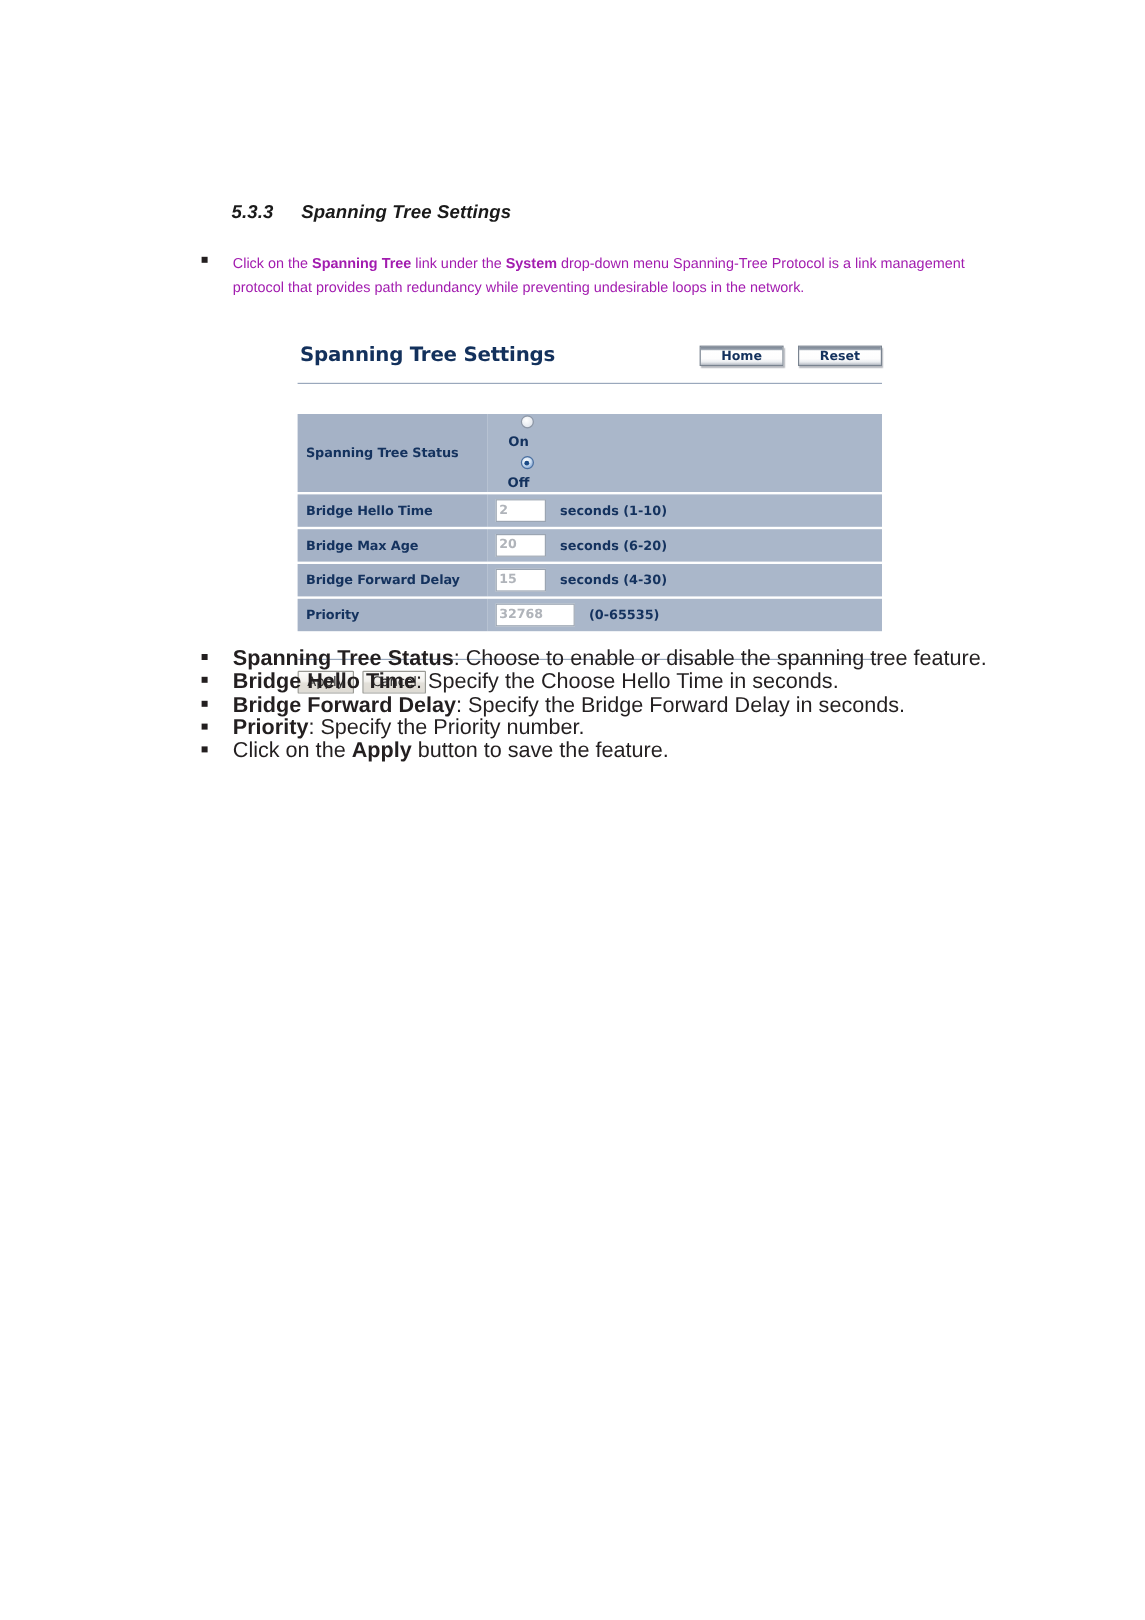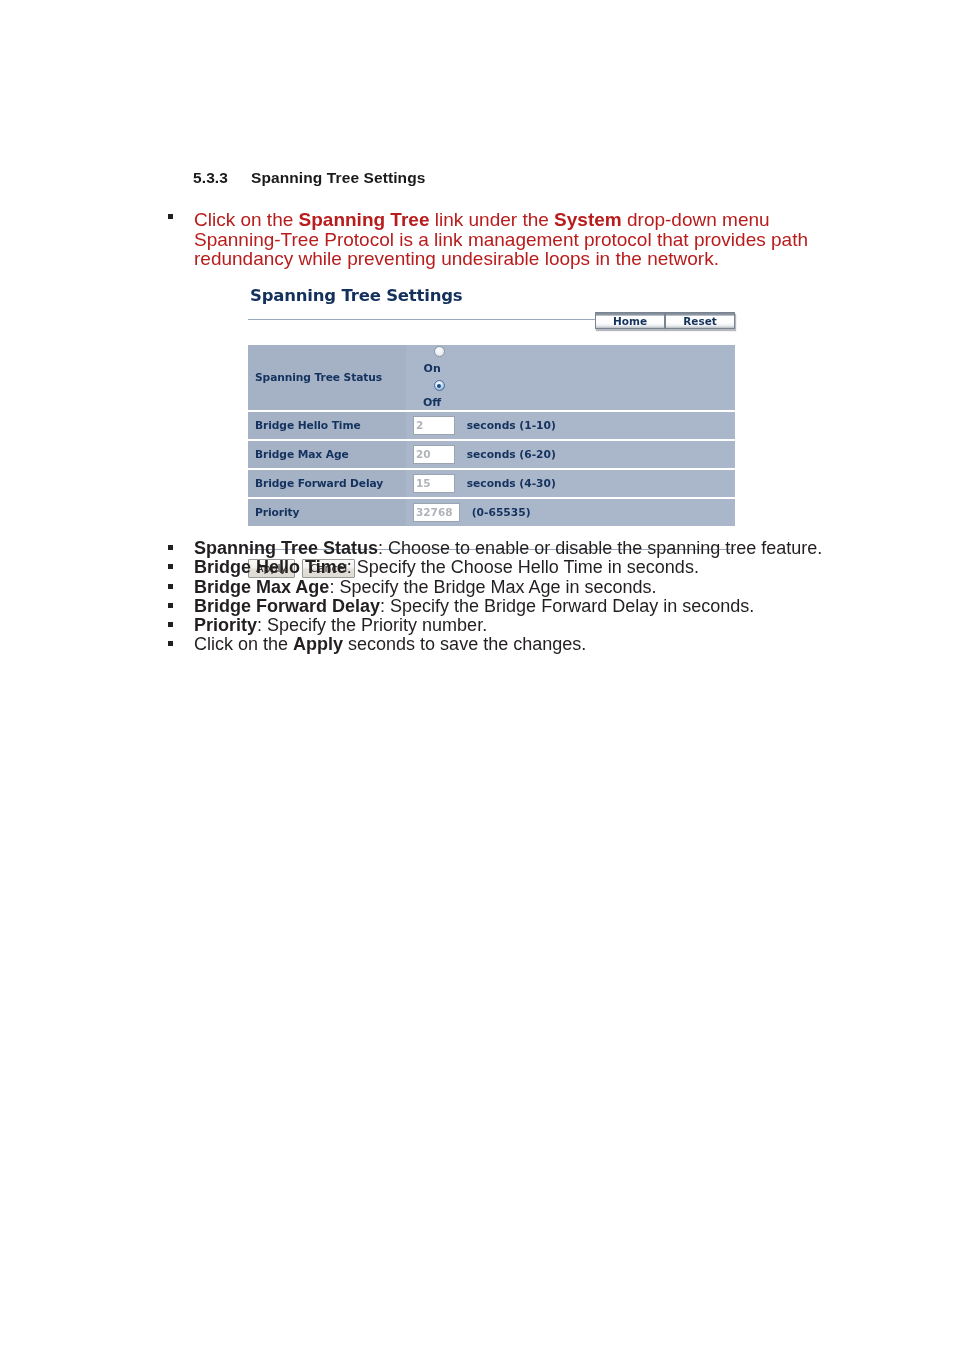--- a/index.html
+++ b/index.html
@@ -29,20 +29,21 @@
   
   .section-heading {
     position: absolute;
     left: 193px;
     top: 169px;
     font-size: 15.5px;
     font-weight: bold;
     letter-spacing: 0.1px;
     color: #1a1a1a;
     white-space: nowrap;
+    font-style: italic;
   }
   .section-heading .sec-num {
     display: inline-block;
     width: 58px;
   }
 
   
   .intro-bullet {
     position: absolute;
     left: 168px;
@@ -52,24 +53,24 @@
   .intro-bullet .bullet-mark {
     position: absolute;
     left: 0;
     top: 4px;
     width: 5px;
     height: 5px;
     background: #231f20;
   }
   .intro-bullet .bullet-text {
     margin-left: 26px;
-    font-size: 19px;
+    font-size: 12px;
     line-height: 19.6px;
     text-align: left;
-    color: #b91c1c;
+    color: #a21caf;
   }
   .intro-bullet .bullet-text b { font-weight: bold; }
 
   
   .ui-panel {
     position: absolute;
     left: 248px;
     top: 286px;
     width: 487px;
     background: #ffffff;
@@ -87,22 +88,21 @@
     font-weight: bold;
     color: #13315c;
     letter-spacing: -0.2px;
     white-space: nowrap;
   }
   .ui-header-buttons {
     position: absolute;
     right: 0;
     top: 2px;
     display: flex;
-    gap: 0;
-    margin-top: 24px;
+    gap: 12px;
   }
   .hdr-btn {
     width: 70px;
     height: 17px;
     line-height: 16px;
     text-align: center;
     font-size: 10.5px;
     font-weight: bold;
     color: #14325e;
     background: linear-gradient(to bottom,
@@ -197,21 +197,21 @@
     box-sizing: border-box;
     font-family: "DejaVu Sans", sans-serif;
     font-size: 10.5px;
     color: #b0b4ba;
     padding: 0 2px;
     vertical-align: middle;
     display: inline-block;
     line-height: 17px;
     text-align: left;
   }
-  .field-input.wide { width: 47px; }
+  .field-input.wide { width: 66px; }
   .field-suffix {
     margin-left: 8px;
     font-size: 10.7px;
     font-weight: bold;
     color: #14325e;
     vertical-align: middle;
   }
 
   
   .ui-bottom-rule {
@@ -346,29 +346,25 @@
     <div class="desc-item">
       <span class="bullet-mark"></span>
       <b>Spanning Tree Status</b><span>: Choose to enable or disable the spanning tree feature.</span>
     </div>
     <div class="desc-item">
       <span class="bullet-mark"></span>
       <b>Bridge Hello Time</b><span>: Specify the Choose Hello Time in seconds.</span>
     </div>
     <div class="desc-item">
       <span class="bullet-mark"></span>
-      <b>Bridge Max Age</b><span>: Specify the Bridge Max Age in seconds.</span>
-    </div>
-    <div class="desc-item">
-      <span class="bullet-mark"></span>
       <b>Bridge Forward Delay</b><span>: Specify the Bridge Forward Delay in seconds.</span>
     </div>
     <div class="desc-item">
       <span class="bullet-mark"></span>
       <b>Priority</b><span>: Specify the Priority number.</span>
     </div>
     <div class="desc-item">
       <span class="bullet-mark"></span>
-      <span>Click on the </span><b>Apply</b><span> seconds to save the changes.</span>
+      <span>Click on the </span><b>Apply</b><span> button to save the feature.</span>
     </div>
   </div>
 
 </div>
 
 </body></html>

